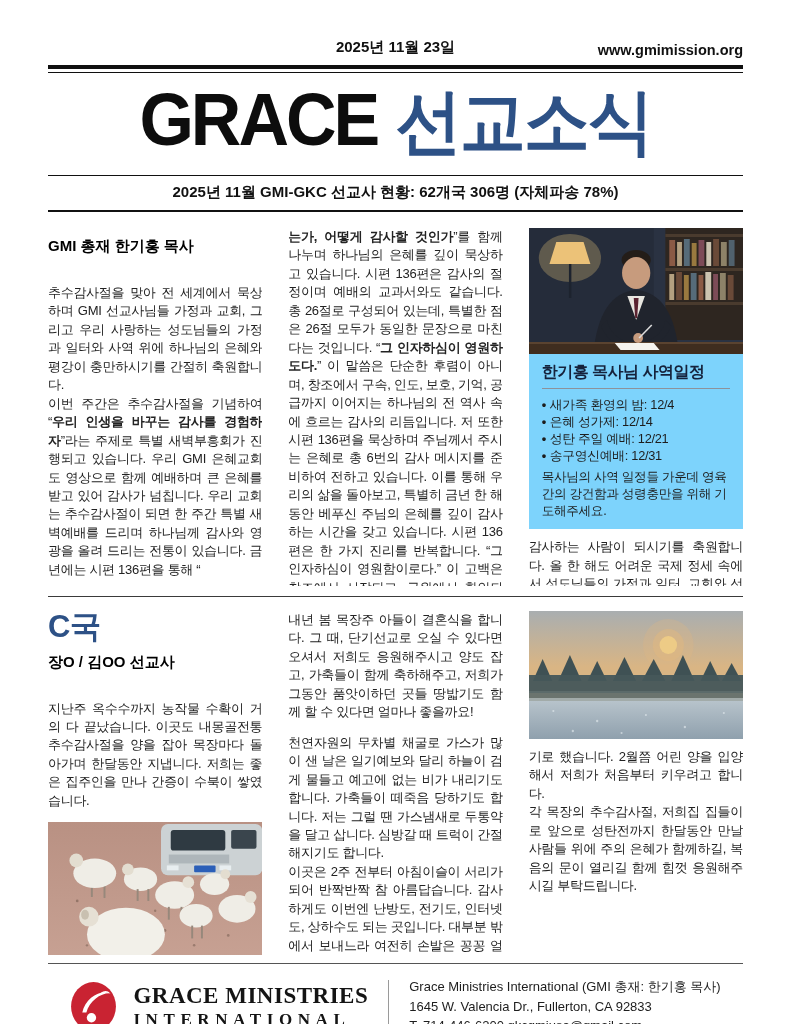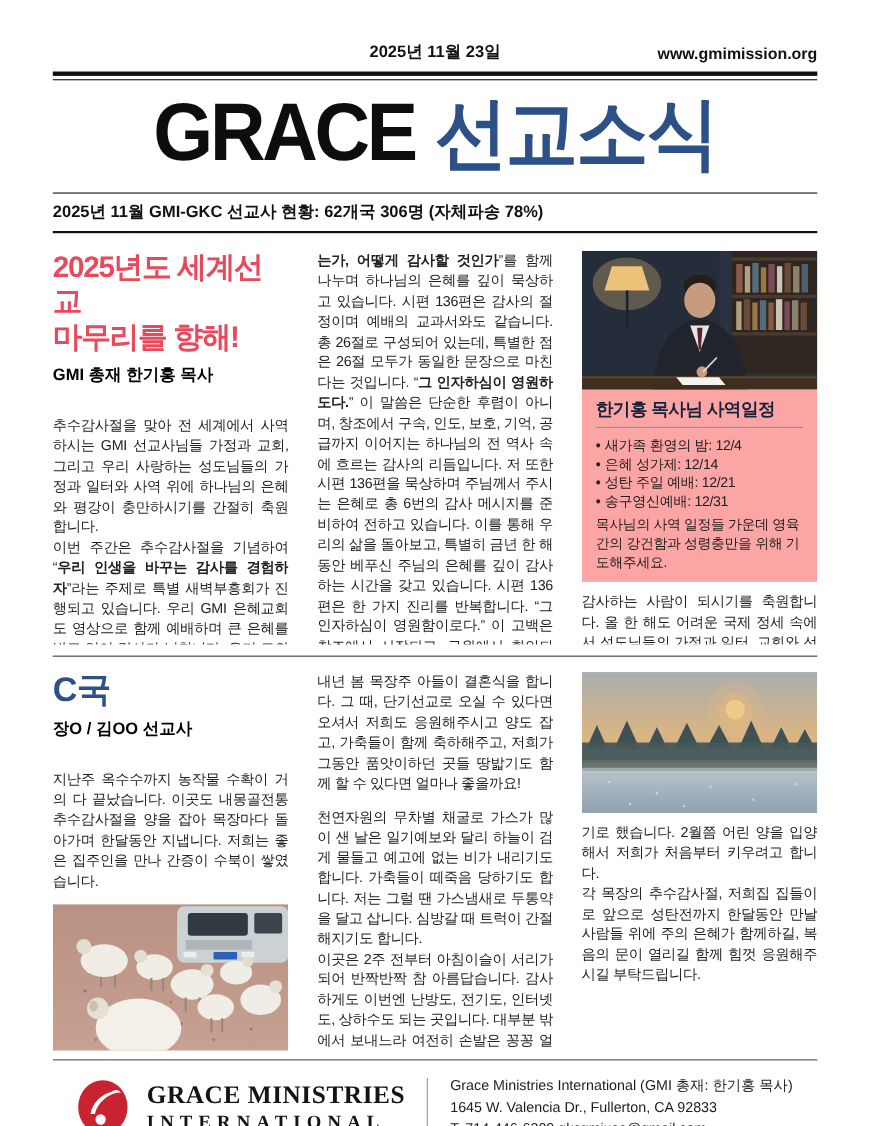--- a/index.html
+++ b/index.html
@@ -16,39 +16,39 @@
   .topbar { position:relative; padding-top:22px; height:44px; text-align:center; }
   .topbar .date { font-size:15px; font-weight:700; color:#111; }
   .topbar .url { position:absolute; right:0; bottom:2px; font-size:14.5px; font-weight:700; color:#111;margin-left:40px; }
   .rule-double { margin-top:5px; border-top:4px solid #101010; border-bottom:1.5px solid #101010; height:8px; }
 
   
   .masthead { text-align:center; padding:4px 0 8px; white-space:nowrap; }
   .masthead .t-en { font-size:70px; font-weight:800; letter-spacing:-3px; color:#0d0d0d; display:inline-block; transform:scaleY(1.06); }
   .masthead .t-ko { font-size:66px; font-weight:800; letter-spacing:-2px; color:#2d5186; margin-left:14px; display:inline-block; transform:scaleY(1.08); }
 
-  .stats { border-top:1.5px solid #111; border-bottom:2.5px solid #111; text-align:left; padding:7px 0 8px; font-size:15px; font-weight:700; color:#111; }
+  .stats { border-top:1.5px solid #111; border-bottom:2.5px solid #111; text-align:center; padding:7px 0 8px; font-size:15px; font-weight:700; color:#111; }
 
   
   .cols { display:grid; grid-template-columns:1fr 1fr 1fr; column-gap:26px; }
   .sec1 { height:374px; padding-top:16px; overflow:hidden; }
   .sec2 { height:358px; padding-top:14px; overflow:hidden; }
   .col { overflow:hidden; }
 
   .body-text { font-size:13px; line-height:1.42; text-align:justify; letter-spacing:-0.3px; word-break:break-all; color:#222; }
   .body-text .bold { font-weight:700; }
   .mt { margin-top:12px; }
 
   .h-red { color:#e8495c; font-size:27px; line-height:1.16; font-weight:800; letter-spacing:-1.2px; }
   .h-blue { color:#2d5186; font-size:31px; line-height:1.05; font-weight:800; letter-spacing:-0.5px; }
   .byline { font-size:15px; font-weight:700; color:#000000; margin-top:9px; }
   .lead-gap { margin-top:28px; }
 
   
-  .pastor-card { background:#fca5a5; }
+  .pastor-card { background:#7dd3fc; }
   .pastor-card svg { display:block; width:100%; height:126px; }
   .card-body { padding:8px 13px 9px; }
   .card-title { font-size:16px; font-weight:800; color:#15223c; padding-bottom:5px; border-bottom:1px solid #8d929a; margin-bottom:7px; letter-spacing:-0.5px; }
   .sched-item { font-size:12.8px; line-height:1.33; color:#1d1d1d; display:flex; letter-spacing:-0.3px; }
   .sched-item .bullet::before { content:"• "; font-weight:700; margin-right:4px; }
   .card-note { font-size:12.6px; line-height:1.35; color:#1d1d1d; margin-top:5px; letter-spacing:-0.3px; }
   .after-card { margin-top:9px; }
 
   .divider { border-top:1px solid #3a3a3a; margin-top:10px; }
 
@@ -82,26 +82,22 @@
   <div class="masthead">
     <span class="t-en">GRACE</span>
     <span class="t-ko">선교소식</span>
   </div>
 
   <div class="stats">2025년 11월 GMI-GKC 선교사 현황: 62개국 306명 (자체파송 78%)</div>
 
   <div class="cols sec1">
 
     <div class="col">
-      <div class="h-red">
-        <div>2025년도 세계선교</div>
-        <div>마무리를 향해!</div>
-      </div>
       <div class="byline">GMI 총재 한기홍 목사</div>
-      <p class="body-text lead-gap">추수감사절을 맞아 전 세계에서 사역하시는 GMI 선교사님들 가정과 교회, 그리고 우리 사랑하는 성도님들의 가정과 일터와 사역 위에 하나님의 은혜와 평강이 충만하시기를 간절히 축원합니다.</p>
+      <p class="body-text lead-gap">추수감사절을 맞아 전 세계에서 묵상하며 GMI 선교사님들 가정과 교회, 그리고 우리 사랑하는 성도님들의 가정과 일터와 사역 위에 하나님의 은혜와 평강이 충만하시기를 간절히 축원합니다.</p>
       <p class="body-text"><span>이번 주간은 추수감사절을 기념하여 “</span><span class="bold">우리 인생을 바꾸는 감사를 경험하자</span><span>”라는 주제로 특별 새벽부흥회가 진행되고 있습니다. 우리 GMI 은혜교회도 영상으로 함께 예배하며 큰 은혜를 받고 있어 감사가 넘칩니다. 우리 교회는 추수감사절이 되면 한 주간 특별 새벽예배를 드리며 하나님께 감사와 영광을 올려 드리는 전통이 있습니다. 금년에는 시편 136편을 통해 “</span></p>
     </div>
 
     <div class="col">
       <p class="body-text"><span class="bold">는가, 어떻게 감사할 것인가</span><span>”를 함께 나누며 하나님의 은혜를 깊이 묵상하고 있습니다. 시편 136편은 감사의 절정이며 예배의 교과서와도 같습니다. 총 26절로 구성되어 있는데, 특별한 점은 26절 모두가 동일한 문장으로 마친다는 것입니다. “</span><span class="bold">그 인자하심이 영원하도다.</span><span>” 이 말씀은 단순한 후렴이 아니며, 창조에서 구속, 인도, 보호, 기억, 공급까지 이어지는 하나님의 전 역사 속에 흐르는 감사의 리듬입니다. 저 또한 시편 136편을 묵상하며 주님께서 주시는 은혜로 총 6번의 감사 메시지를 준비하여 전하고 있습니다. 이를 통해 우리의 삶을 돌아보고, 특별히 금년 한 해 동안 베푸신 주님의 은혜를 깊이 감사하는 시간을 갖고 있습니다. 시편 136편은 한 가지 진리를 반복합니다. “그 인자하심이 영원함이로다.” 이 고백은 창조에서 시작되고, 구원에서 확인되고, 광야에서 증명되고, 전쟁 속에서 드러나며, 비천함 가운데서 완성됩니다. 그러므로 사랑하는 성도님들은 형편 때문에 감사하는 사람이 아니라 하나님 때문에</span></p>
     </div>
 
     <div class="col">
       <div class="pastor-card">
         <div>

